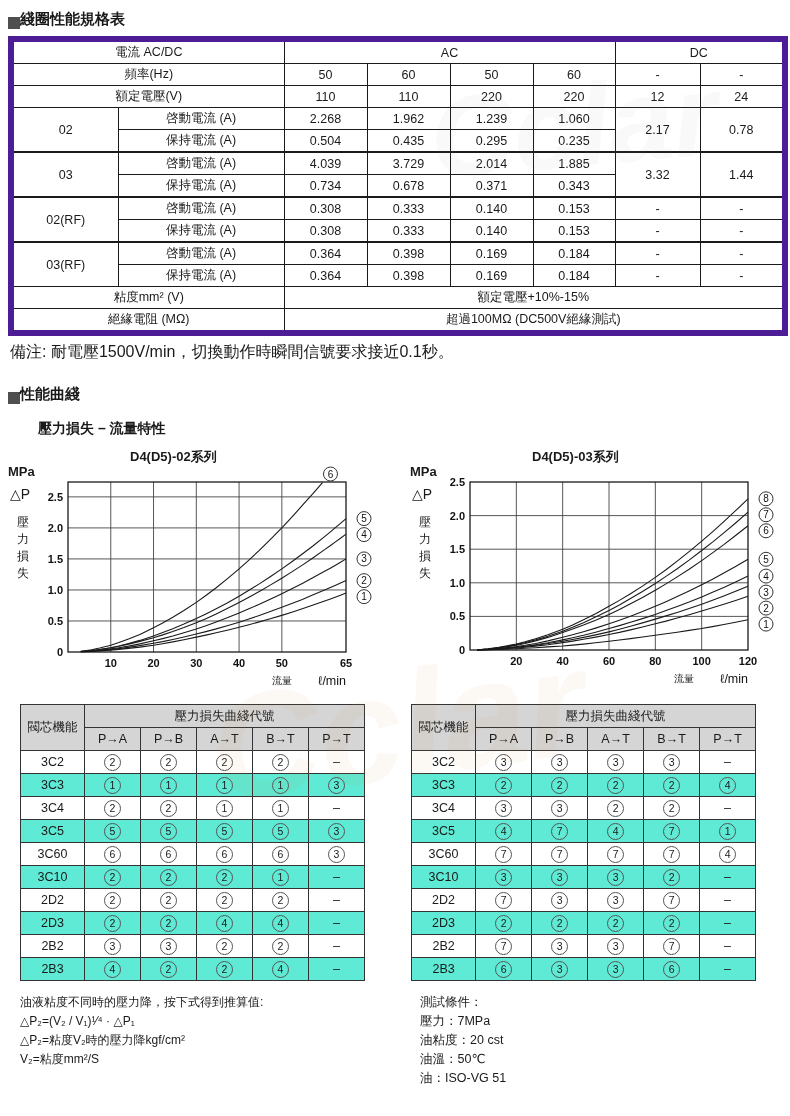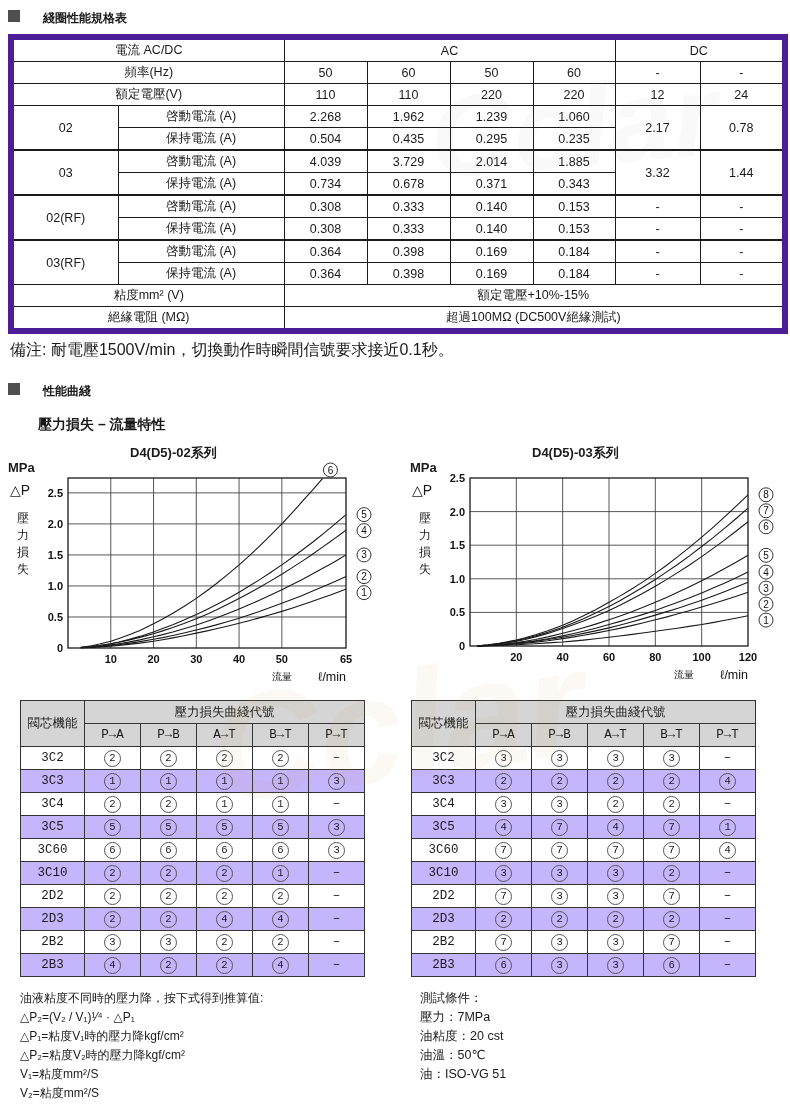--- a/index.html
+++ b/index.html
@@ -1,37 +1,37 @@
 <!DOCTYPE html>
 <html><head>
 <meta charset="utf-8">
 <style>
   html,body{margin:0;padding:0;background:#fff;}
   body{width:790px;height:1116px;overflow:hidden;position:relative;
        font-family:"Liberation Sans","DejaVu Sans",sans-serif;color:#1a1a1a;}
   .page{padding:6px 8px;position:relative;}
-  .sec-head{display:flex;align-items:flex-start;gap:23px;font-size:12px;font-weight:bold;margin:4px 0 7px 0;}
+  .sec-head{display:flex;align-items:flex-end;gap:0;font-size:15px;font-weight:bold;margin:4px 0 7px 0;}
   .sq{width:12px;height:12px;background:#4f4f4f;flex:0 0 auto;}
   table.spec{border-collapse:collapse;table-layout:fixed;width:774px;border:6px solid #4c1d95;}
   .spec td{border:1px solid #1a1a1a;text-align:center;font-size:12.5px;height:21px;padding:0 2px;}
   .spec tr.gsep td{border-top-width:2px;}
   .note{font-size:16px;margin:6px 0 0 2px;}
   .sub-head{font-size:14px;font-weight:bold;margin:16px 0 2px 30px;}
   .charts-row{display:flex;gap:28px;margin:10px 0 0 0;}
   .chart-block{position:relative;width:374px;padding-left:26px;box-sizing:border-box;}
   .chart-title{font-weight:bold;font-size:13px;margin-left:96px;height:18px;}
   .ylab-unit{position:absolute;left:0;top:16px;font-weight:bold;font-size:13px;text-align:right;}
   .ylab-dp{position:absolute;left:2px;top:38px;font-size:14px;}
   .ylab-vert{position:absolute;left:9px;top:66px;font-size:12px;line-height:17px;white-space:pre-line;}
   svg.chart{display:block;}
   .tables-row{display:flex;gap:46px;margin:14px 0 0 12px;}
-  table.codes{border-collapse:collapse;table-layout:fixed;width:344px;border:1.5px solid #222;font-family:Liberation Mono, monospace;}
+  table.codes{border-collapse:collapse;table-layout:fixed;width:344px;border:1.5px solid #222;}
   .codes th,.codes td{border:1px solid #333;text-align:center;font-size:12.5px;font-weight:normal;padding:0;height:22px;}
   .codes th.hdr{background:#d5d5d5;}
-  .codes tr.alt td{background:#c4b5fd;}
+  .codes tr.alt td{background:#5eead4;}
   .circ{display:inline-block;width:15px;height:15px;line-height:14px;border:1px solid #555;border-radius:50%;
         font-size:10.5px;text-align:center;vertical-align:middle;background:transparent;}
   .bottom-row{display:flex;margin:12px 0 0 12px;}
   .calc{width:388px;}
   .calc-title{font-size:13px;margin-bottom:16px;}
   .calc-line{font-size:12px;line-height:19px;}
   .test{margin-left:12px;}
   .test-line{font-size:12.5px;line-height:19px;}
   .watermark{position:absolute;pointer-events:none;font-style:italic;font-weight:bold;white-space:nowrap;z-index:5;}
   .wm1{left:430px;top:60px;font-size:115px;color:rgba(130,130,130,0.05);transform:rotate(-5deg);}
@@ -497,23 +497,21 @@
           </tr>
         </tbody>
     </table>
   </div>
 
   <div class="bottom-row">
     <div class="calc">
       <div id="calc-lines">
           <div class="calc-line">油液粘度不同時的壓力降，按下式得到推算值:</div>
           <div class="calc-line">△P₂=(V₂ / V₁)¹⁄⁴ · △P₁</div>
-          <div class="calc-line">△P₁=粘度V₁時的壓力降kgf/cm²</div>
           <div class="calc-line">△P₂=粘度V₂時的壓力降kgf/cm²</div>
-          <div class="calc-line">V₁=粘度mm²/S</div>
           <div class="calc-line">V₂=粘度mm²/S</div>
         </div>
     </div>
     <div class="test">
       <div id="test-lines">
           <div class="test-line">測試條件：</div>
           <div class="test-line">壓力：7MPa</div>
           <div class="test-line">油粘度：20 cst</div>
           <div class="test-line">油溫：50℃</div>
           <div class="test-line">油：ISO-VG 51</div>

